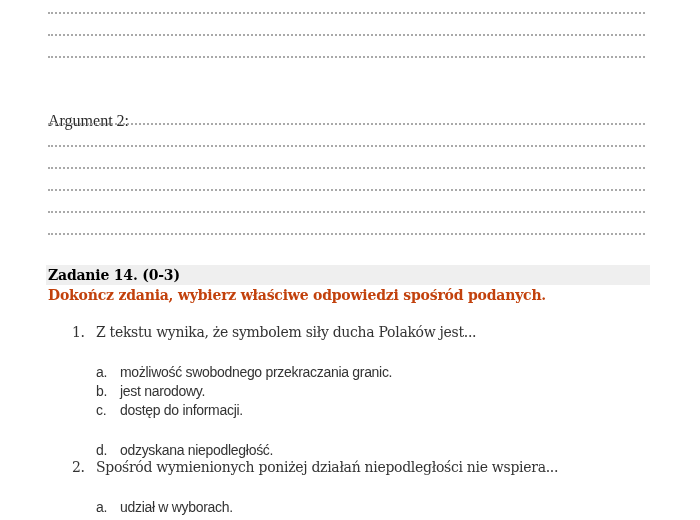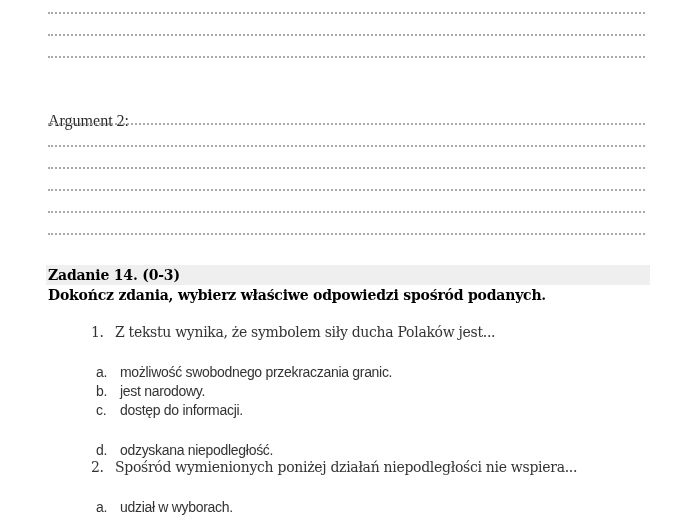--- a/index.html
+++ b/index.html
@@ -50,33 +50,32 @@
       letter-spacing: -0.2px;
     }
     .task-instruction {
       position: absolute;
       left: 48px;
       top: 285px;
       font-family: "DejaVu Serif", serif;
       font-weight: bold;
       font-size: 14px;
       line-height: 20px;
-      color: #000000;
+      color: #c2410c;
       letter-spacing: -0.2px;
     }
     .question {
       position: absolute;
       left: 72px;
       font-family: "DejaVu Serif", serif;
       font-size: 14px;
       line-height: 20px;
       color: #333333;
       letter-spacing: -0.3px;
       white-space: nowrap;
-      margin-left: 19px;
     }
     .question .num {
       display: inline-block;
       width: 24px;
     }
     .option {
       position: absolute;
       left: 96px;
       font-family: Liberation Sans, sans-serif;
       font-size: 14px;

